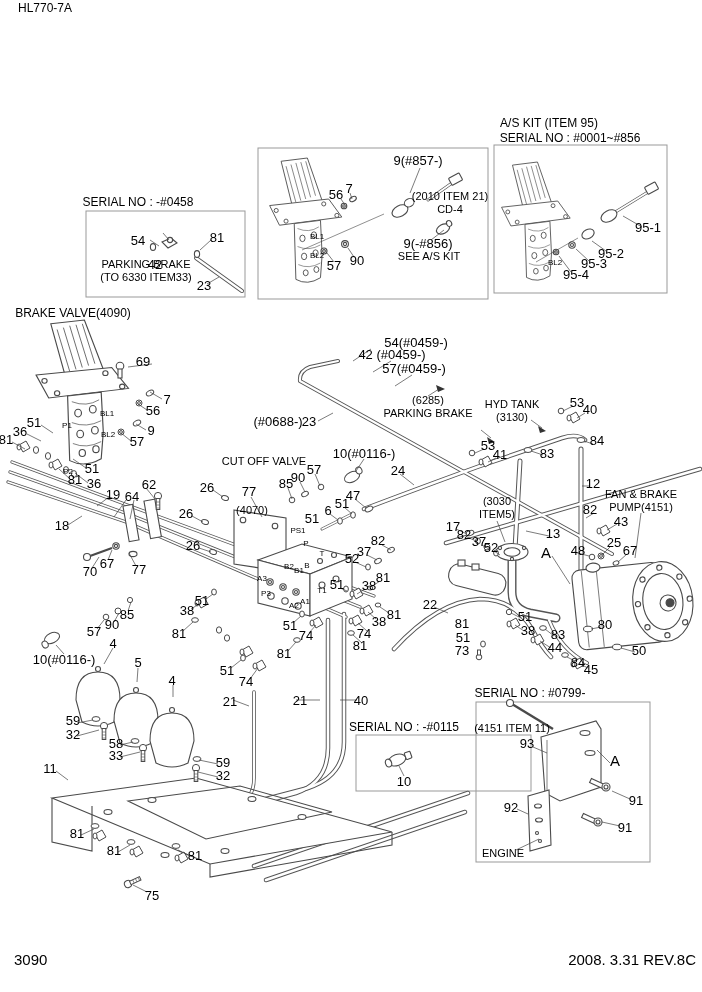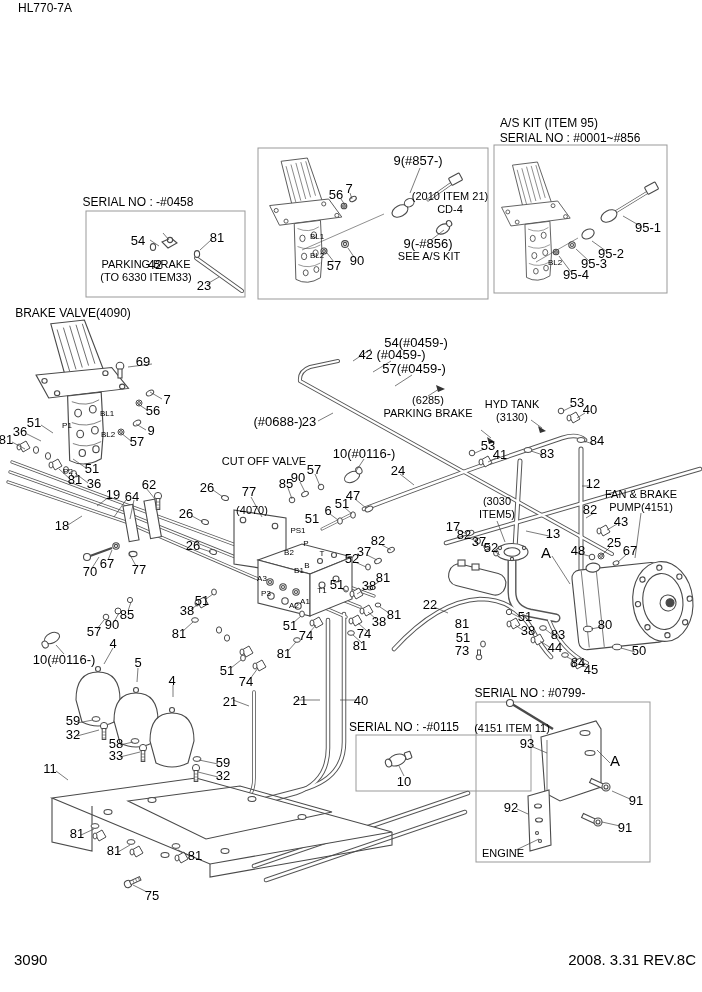--- a/index.html
+++ b/index.html
@@ -565,21 +565,21 @@
       <div class="lbl" style="left: 555px; top: 263px; font-size: 8px;">BL2</div>
       <div class="lbl" style="left: 107px; top: 414px; font-size: 8px;">BL1</div>
       <div class="lbl" style="left: 108px; top: 435px; font-size: 8px;">BL2</div>
       <div class="lbl" style="left: 67px; top: 426px; font-size: 8px;">P1</div>
       <div class="lbl" style="left: 68px; top: 472px; font-size: 8px;">P2</div>
       <div class="lbl" style="left: 298px; top: 531px; font-size: 8px;">PS1</div>
       <div class="lbl" style="left: 306px; top: 544px; font-size: 8px;">P</div>
       <div class="lbl" style="left: 322px; top: 554px; font-size: 8px;">T</div>
       <div class="lbl" style="left: 307px; top: 566px; font-size: 8px;">B</div>
       <div class="lbl" style="left: 299px; top: 571px; font-size: 8px;">B1</div>
-      <div class="lbl" style="left: 289px; top: 553px; font-size: 8px;">B2</div>
+      <div class="lbl" style="left: 289px; top: 567px; font-size: 8px;">B2</div>
       <div class="lbl" style="left: 262px; top: 579px; font-size: 8px;">A3</div>
       <div class="lbl" style="left: 266px; top: 594px; font-size: 8px;">P3</div>
       <div class="lbl" style="left: 294px; top: 606px; font-size: 8px;">A2</div>
       <div class="lbl" style="left: 305px; top: 602px; font-size: 8px;">A1</div>
       <div class="lbl" style="left: 322px; top: 591px; font-size: 8px;">T1</div>
     </div>
 
 <div class="ft-page">3090</div>
 <div class="ft-rev">2008. 3.31  REV.8C</div>
 

